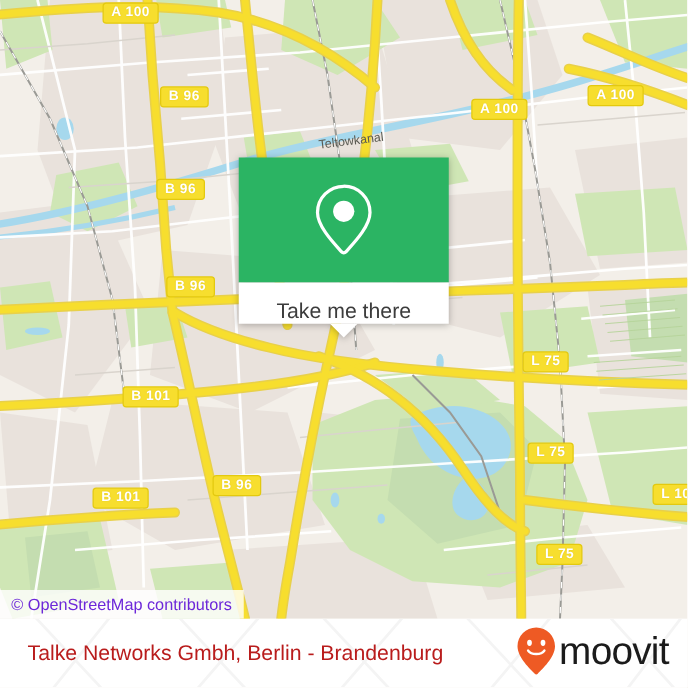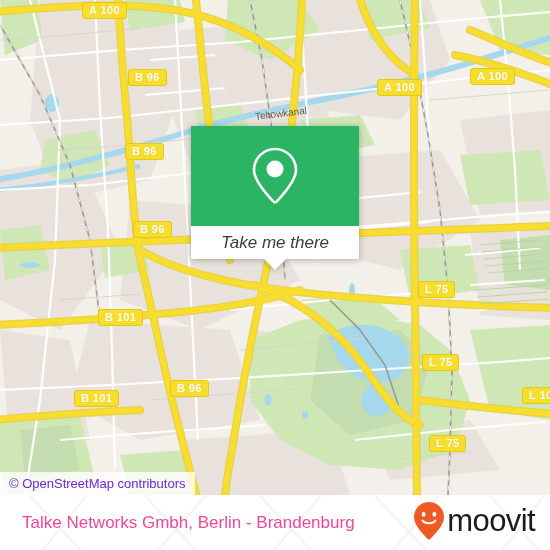--- a/index.html
+++ b/index.html
@@ -92,24 +92,23 @@
     background: #2bb463;
     height: 100px;
     display: flex;
     align-items: center;
     justify-content: center;
   }
   #popup-bottom {
     background: #ffffff;
     height: 33px;
     display: flex;
-    align-items: center;
+    align-items: flex-end;
     justify-content: center;
     position: relative;
-    font-style: italic;
   }
   #popup-label {
     color: #3c3c3c;
     font-family: "Liberation Sans", sans-serif;
     font-size: 17px;
     white-space: nowrap;
   }
   #popup-tail {
     position: absolute;
     left: 50%;
@@ -137,21 +136,21 @@
     left: 0; top: 0;
     width: 550px; height: 55px;
     display: block;
   }
   #footer-title {
     position: absolute;
     left: 22px;
     top: 0;
     height: 55px;
     line-height: 55px;
-    color: #ec4899;
+    color: #b91c1c;
     font-family: "Liberation Sans", sans-serif;
     font-size: 17px;
     white-space: nowrap;
   }
   #brand {
     position: absolute;
     right: 15px;
     top: 0;
     height: 51px;
     display: flex;

